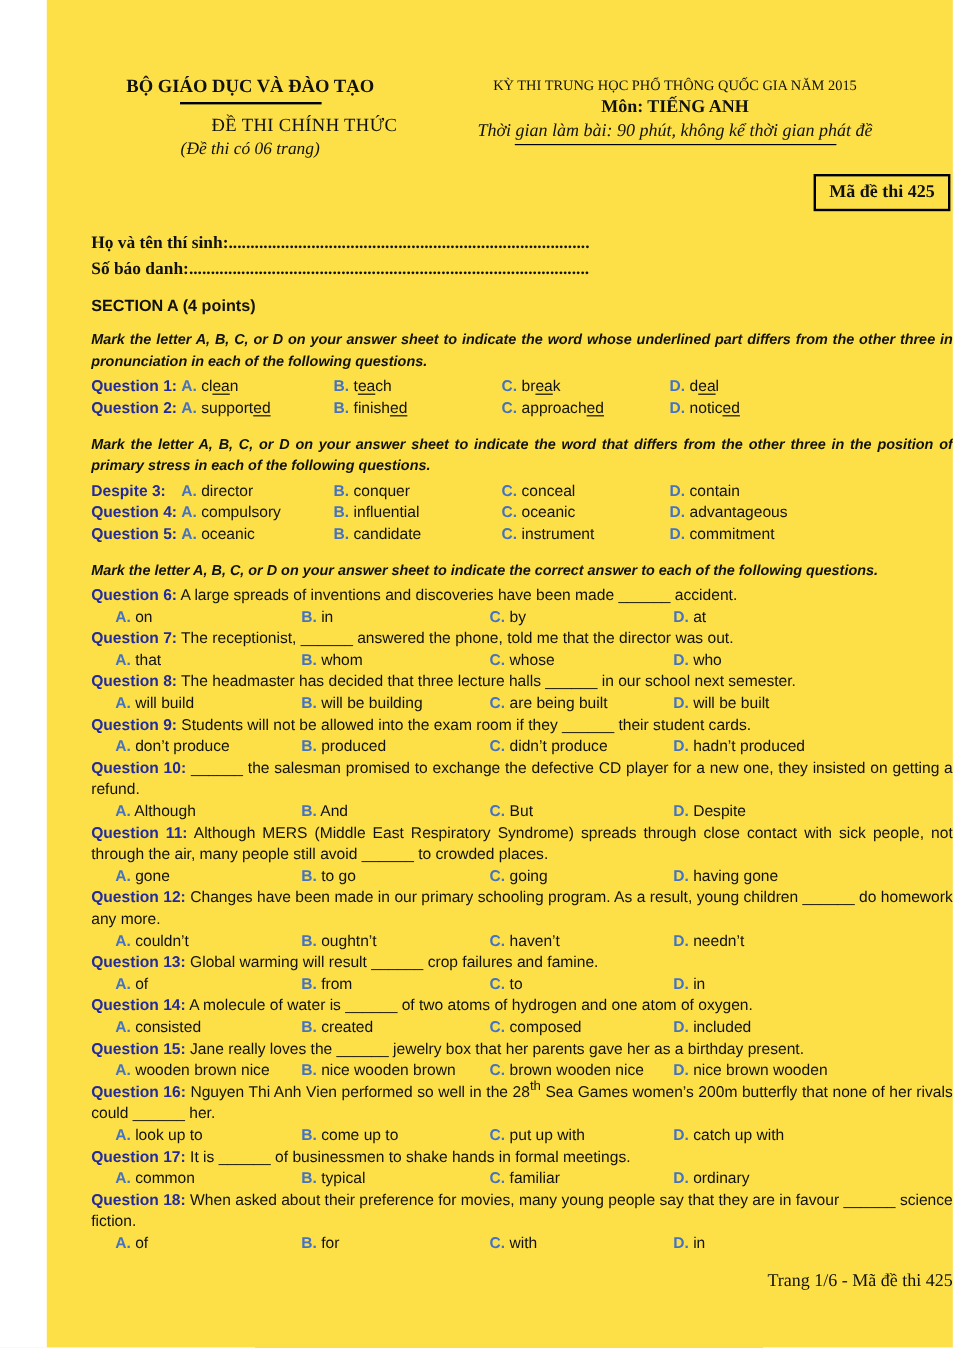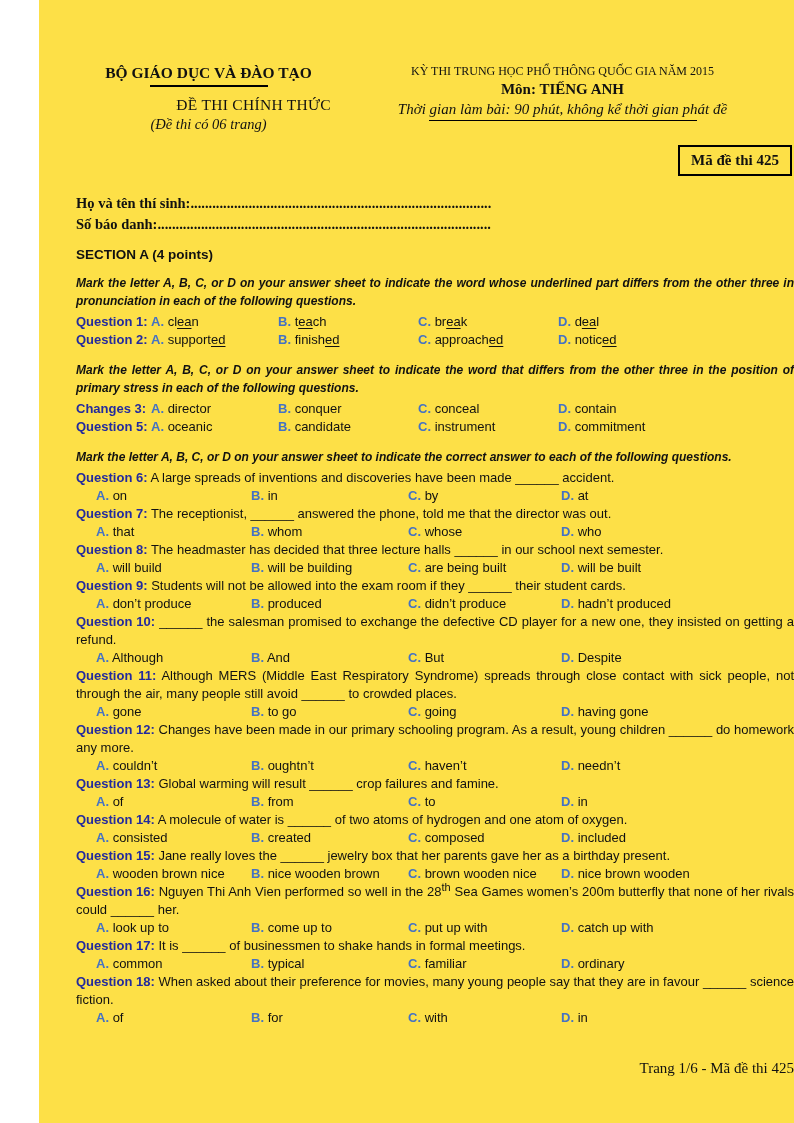--- a/index.html
+++ b/index.html
@@ -90,25 +90,34 @@
           <span class="qlabel">Question 2:</span>
           <div class="opt"><span class="letter">A.</span> <span>support</span><span class="u">ed</span></div>
           <div class="opt"><span class="letter">B.</span> <span>finish</span><span class="u">ed</span></div>
           <div class="opt"><span class="letter">C.</span> <span>approach</span><span class="u">ed</span></div>
           <div class="opt"><span class="letter">D.</span> <span>notic</span><span class="u">ed</span></div>
         </div>
       </div>
       <div class="instruction">Mark the letter A, B, C, or D on your answer sheet to indicate the word that differs from the other three in the position of primary stress in each of the following questions.</div>
       <div class="question">
         <div class="inline-row">
-          <span class="qlabel">Changes 3:</span>
+          <span class="qlabel">Despite 3:</span>
           <div class="opt"><span class="letter">A.</span> <span>director</span></div>
           <div class="opt"><span class="letter">B.</span> <span>conquer</span></div>
           <div class="opt"><span class="letter">C.</span> <span>conceal</span></div>
           <div class="opt"><span class="letter">D.</span> <span>contain</span></div>
+        </div>
+      </div>
+      <div class="question">
+        <div class="inline-row">
+          <span class="qlabel">Question 4:</span>
+          <div class="opt"><span class="letter">A.</span> <span>compulsory</span></div>
+          <div class="opt"><span class="letter">B.</span> <span>influential</span></div>
+          <div class="opt"><span class="letter">C.</span> <span>oceanic</span></div>
+          <div class="opt"><span class="letter">D.</span> <span>advantageous</span></div>
         </div>
       </div>
       <div class="question">
         <div class="inline-row">
           <span class="qlabel">Question 5:</span>
           <div class="opt"><span class="letter">A.</span> <span>oceanic</span></div>
           <div class="opt"><span class="letter">B.</span> <span>candidate</span></div>
           <div class="opt"><span class="letter">C.</span> <span>instrument</span></div>
           <div class="opt"><span class="letter">D.</span> <span>commitment</span></div>
         </div>

